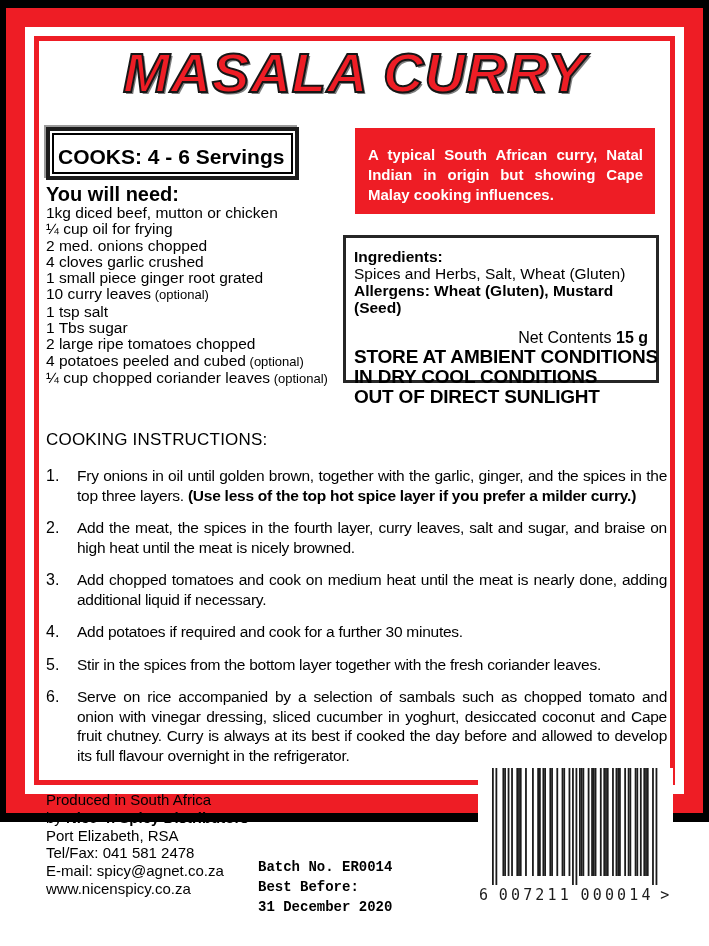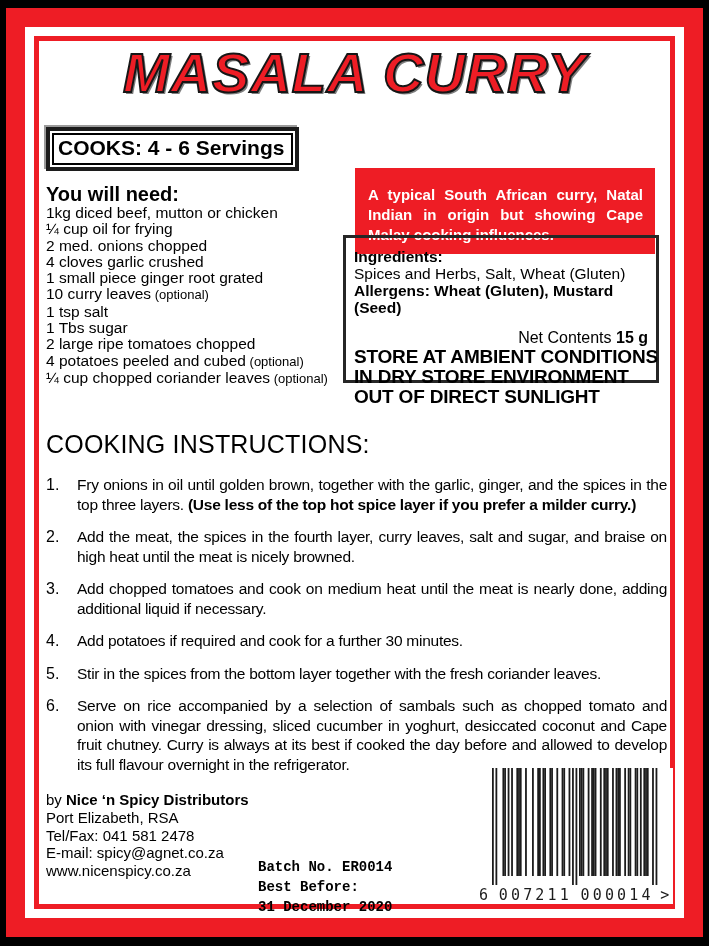--- a/index.html
+++ b/index.html
@@ -1,44 +1,43 @@
 <!DOCTYPE html>
 <html><head>
 <meta charset="utf-8">
 <style>
   html,body { margin:0; padding:0; background:#ffffff; }
   body { width:709px; height:946px; overflow:hidden; font-family:"Liberation Sans", sans-serif; }
 
-  .label-outer { position:relative; width:709px; height:946px; background:#000000; box-sizing:border-box; padding:8px 6px 9px 6px; }
+  .label-outer { position:relative; width:709px; height:822px; background:#000000; box-sizing:border-box; padding:8px 6px 9px 6px; }
   .frame-red { width:100%; height:100%; background:#EE1D25; box-sizing:border-box; padding:19px; }
   .frame-white { width:100%; height:100%; background:#ffffff; box-sizing:border-box; padding:9px; }
   .inner { position:relative; width:100%; height:100%; background:#ffffff; border:5px solid #EE1D25; box-sizing:border-box; color:#000; }
 
   
   .title-row { position:absolute; top:-4px; left:0; right:0; text-align:center; }
   .title-text {
     display:inline-block;
     font-style:italic; font-weight:bold; font-size:56px; line-height:72px;
     letter-spacing:1px;
     color:#EE1D25;
     -webkit-text-stroke:2px #161616;
     text-shadow:2px 2px 0 rgba(20,20,20,0.55);
   }
 
   
   .cooks-outer { position:absolute; left:7px; top:86px; border:4px solid #1c1c1c; background:#fff; padding:2px; box-shadow:-2px -2px 0 #9b9b9b; }
-  .cooks-inner { border:2px solid #000; padding:1px 7px 3px 4px; font-weight:bold; font-size:21px; white-space:nowrap; }
+  .cooks-inner { border:2px solid #000; padding:10px 7px 3px 4px; font-weight:bold; font-size:21px; white-space:nowrap; }
 
   
   .desc-box {
     position:absolute; left:316px; top:87px; width:300px; height:86px;
     background:#EE1D25; color:#ffffff; box-sizing:border-box;
     padding:17px 12px 0 13px; font-weight:bold; font-size:15px; line-height:20px;
     text-align:justify;
-    margin-top:40px;
   }
 
   
   .need-block { position:absolute; left:7px; top:144px; width:300px; }
   .need-heading { font-weight:bold; font-size:20px; line-height:18px; margin-bottom:2px; }
   .need-line { font-size:15.5px; line-height:16.3px; white-space:nowrap; }
   .need-line .opt { font-size:13px; }
 
   
   .ing-box {
@@ -46,21 +45,21 @@
     border:3px solid #262626; box-sizing:border-box; padding:10px 8px 0 8px;
   }
   .ing-line { font-size:15.5px; line-height:17px; }
   .ing-bold { font-weight:bold; }
   .ing-net { text-align:right; font-size:16px; line-height:18px; margin-top:13px; }
   .ing-net .val { font-weight:bold; }
   .ing-store { font-weight:bold; font-size:19px; line-height:20px; letter-spacing:-0.2px; white-space:nowrap; }
 
   
   .instructions { position:absolute; left:7px; top:389px; width:621px; }
-  .inst-heading { font-size:25px; letter-spacing:0.2px; margin-bottom:16px; }
+  .inst-heading { font-size:17px; letter-spacing:0.2px; margin-bottom:16px; }
   .step { display:flex; margin-bottom:13px; }
   .step-num { flex:none; width:31px; font-size:16px; line-height:19.5px; }
   .step-text { flex:1; font-size:15.5px; line-height:19.5px; letter-spacing:-0.25px; text-align:justify; }
   .step-bold { font-weight:bold; }
 
   
   .contact { position:absolute; left:7px; top:750px; font-size:15px; line-height:17.8px; }
   .contact .bold { font-weight:bold; }
   .batch { position:absolute; left:219px; top:816px; font-family:"Liberation Mono", monospace; font-weight:bold; font-size:14px; line-height:20px; white-space:nowrap; }
   .barcode-wrap { position:absolute; left:439px; top:727px; width:195px; height:136px; background:#fff; }
@@ -102,21 +101,21 @@
 
         <div class="ing-box">
           <div class="ing-line ing-bold">Ingredients:</div>
           <div class="ing-line">Spices and Herbs, Salt, Wheat (Gluten)</div>
           <div class="ing-line ing-bold">Allergens: Wheat (Gluten), Mustard (Seed)</div>
           <div class="ing-net">
             <span>Net Contents </span><span class="val">15 g</span>
           </div>
           <div id="store-lines">
               <div class="ing-store">STORE AT AMBIENT CONDITIONS</div>
-              <div class="ing-store">IN DRY STORE ENVIRONMENT</div>
+              <div class="ing-store">IN DRY COOL CONDITIONS</div>
               <div class="ing-store">OUT OF DIRECT SUNLIGHT</div>
             </div>
         </div>
 
         <div class="instructions">
           <div class="inst-heading">COOKING INSTRUCTIONS:</div>
           <div id="steps">
               <div class="step">
                 <div class="step-num">1.</div>
                 <div class="step-text"><span>Fry onions in oil until golden brown, together with the garlic, ginger, and the spices in the top three layers.  </span><span class="step-bold">(Use less of the top hot spice layer if you prefer a milder curry.)</span></div>
@@ -138,20 +137,21 @@
                 <div class="step-text"><span>Stir in the spices from the bottom layer together with the fresh coriander leaves.</span></div>
               </div>
               <div class="step">
                 <div class="step-num">6.</div>
                 <div class="step-text"><span>Serve on rice accompanied by a selection of sambals such as chopped tomato and onion with vinegar dressing, sliced cucumber in yoghurt, desiccated coconut and Cape fruit chutney.  Curry is always at its best if cooked the day before and allowed to develop its full flavour overnight in the refrigerator.</span></div>
               </div>
             </div>
         </div>
 
         <div class="contact">
+          <div>Produced in South Africa</div>
           <div><span>by </span><span class="bold">Nice ‘n Spicy Distributors</span></div>
           <div>Port Elizabeth, RSA</div>
           <div>Tel/Fax: 041 581 2478</div>
           <div>E-mail: spicy@agnet.co.za</div>
           <div>www.nicenspicy.co.za</div>
         </div>
 
         <div class="batch" id="batch-block">
             <div>Batch No. ER0014</div>
             <div>Best Before:</div>

